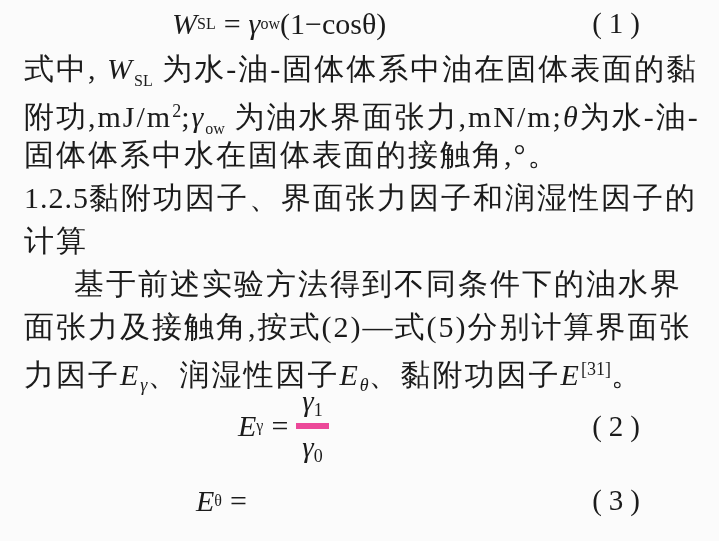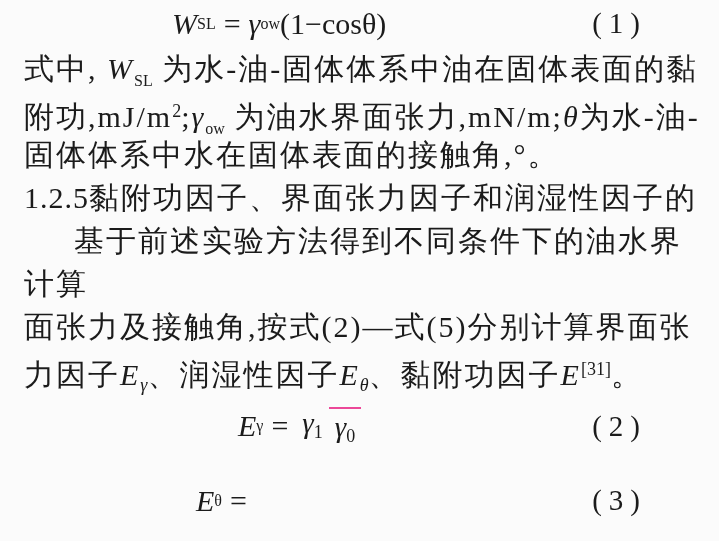--- a/index.html
+++ b/index.html
@@ -18,23 +18,23 @@
   .eqrow3{height:79px;}
   .eqrow .formula{display:inline-flex;align-items:center;white-space:nowrap;}
   .eqrow1 .formula{margin-left:172px;}
   .eqrow2 .formula{margin-left:238px;}
   .eqrow3 .formula{margin-left:196px;}
   .eqlabel{margin-left:auto;margin-right:72px;letter-spacing:7px;font-size:29px;}
   .it{font-style:italic;}
   .msub{font-size:16px;vertical-align:-7px;letter-spacing:0;}
   .msub.rm{font-style:normal;}
   .eqsign{padding:0 8px;}
-  .frac{display:inline-flex;flex-direction:row;align-items:center;font-size:29px;line-height:1.05;}
+  .frac{display:inline-flex;flex-direction:column;align-items:center;font-size:29px;line-height:1.05;}
   .frac .num{padding:0 6px 3px;}
-  .frac .den{border-top:2px solid #ec4899;padding:3px 6px 0;}
+  .frac .den{border-top:6px solid #ec4899;padding:3px 6px 0;}
   .frac .msub{font-size:18px;vertical-align:-5px;}
   
   .tline{
     height:43px;line-height:43px;
     font-size:30px;letter-spacing:2px;
     padding-left:24px;white-space:nowrap;
   }
   .tsup{font-size:18px;vertical-align:10px;letter-spacing:0;}
   .isub{font-size:18px;vertical-align:-6px;letter-spacing:0;font-style:italic;}
   .heading .secnum{letter-spacing:1px;text-align:right;}
@@ -61,23 +61,23 @@
     <span>式中, </span><span class="it">W</span><span class="msub rm">SL</span><span> 为水-油-固体体系中油在固体表面的黏</span>
   </div>
   <div class="tline">
     <span>附功,mJ/m</span><span class="tsup">2</span><span>;</span><span class="it">γ</span><span class="msub rm">ow</span><span> 为油水界面张力,mN/m;</span><span class="it">θ</span><span>为水-油-</span>
   </div>
   <div class="tline">固体体系中水在固体表面的接触角,°。</div>
 
   <div class="tline heading">
     <span class="secnum">1.2.5</span><span>黏附功因子、界面张力因子和润湿性因子的</span>
   </div>
+  <div class="tline heading">计算</div>
+
   <div class="tline indent">基于前述实验方法得到不同条件下的油水界</div>
-
-  <div class="tline heading">计算</div>
   <div class="tline">面张力及接触角,按式(2)—式(5)分别计算界面张</div>
   <div class="tline">
     <span>力因子</span><span class="it">E</span><span class="isub">γ</span><span>、润湿性因子</span><span class="it">E</span><span class="isub">θ</span><span>、黏附功因子</span><span class="it">E</span><span class="tsup">[31]</span><span>。</span>
   </div>
 
   <div class="eqrow eqrow2">
     <span class="formula">
       <span class="it">E</span>
         <span class="msub">γ</span>
       <span class="eqsign">=</span>

